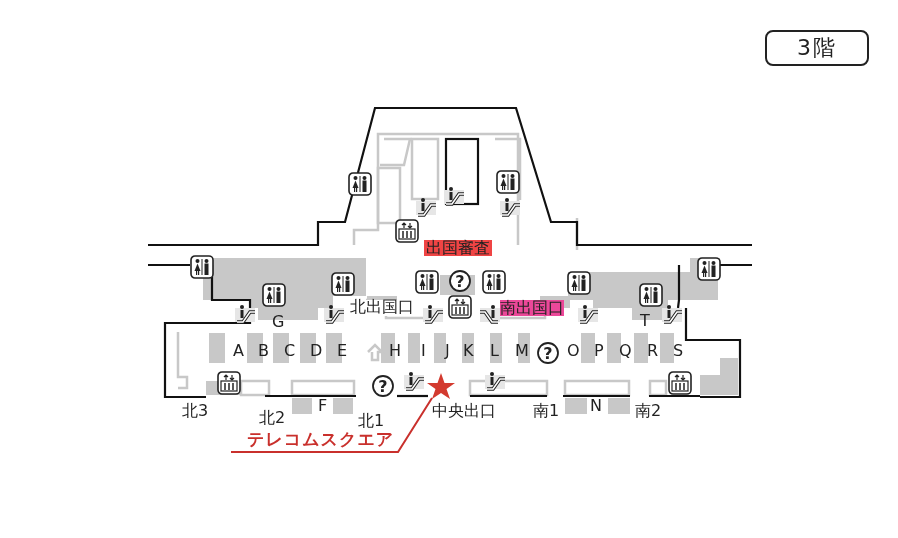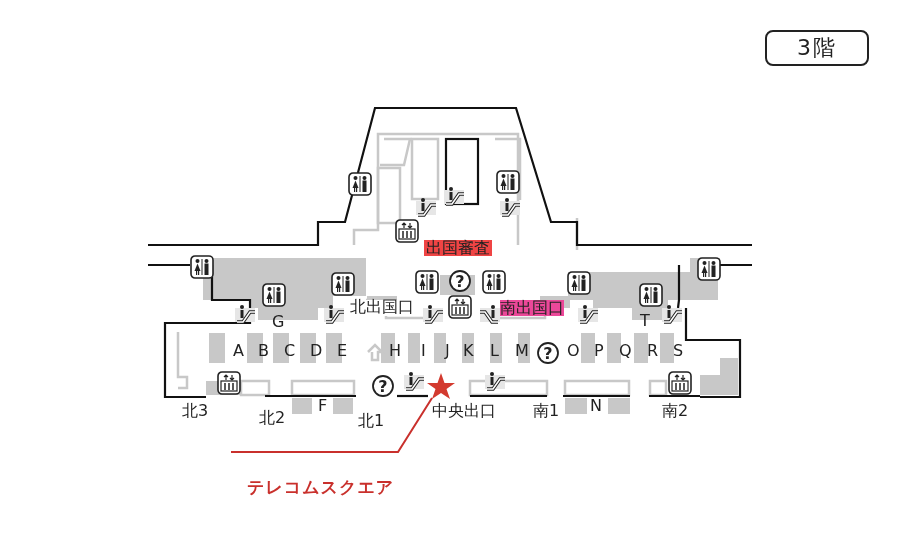--- a/index.html
+++ b/index.html
@@ -6,21 +6,21 @@
   body { width:898px; height:538px; position:relative; overflow:hidden;
          font-family:"DejaVu Sans","Liberation Sans",sans-serif; }
   #map { position:absolute; left:0; top:0; width:898px; height:538px; }
   .floor-badge { position:absolute; left:765px; top:30px; width:104px; height:36px;
          border:2px solid #222; border-radius:8px; box-sizing:border-box;
          display:flex; align-items:center; justify-content:center;
          font-size:22px; color:#222; letter-spacing:2px; }
   .lbl { position:absolute; font-size:16px; color:#222; line-height:1; white-space:nowrap; }
   .gate { position:absolute; font-size:16px; color:#222; line-height:1; }
   .red-lbl { position:absolute; left:247px; top:428px; font-size:17px; font-weight:bold;
-         color:#c9302c; letter-spacing:1px; white-space:nowrap;margin-top:48px; }
+         color:#c9302c; letter-spacing:1px; white-space:nowrap; }
 </style>
 </head>
 <body>
 
 <div id="map">
 <svg width="898" height="538" viewBox="0 0 898 538" xmlns="http://www.w3.org/2000/svg">
   <defs>
     <g id="wc">
       <rect x="0" y="0" width="22" height="22" rx="4" fill="#fff" stroke="#222" stroke-width="1.6"></rect>
       <circle cx="6.5" cy="5" r="2" fill="#222"></circle>
@@ -218,21 +218,21 @@
 
 <div class="lbl" style="left:424px;top:240px;background:#ef4444;padding:0 2px;">出国審査</div>
 <div class="lbl" style="left:350px;top:300px;background:#fff;font-family:Liberation Mono, monospace;">北出国口</div>
 <div class="lbl" style="left:500px;top:300px;background:#ec4899;">南出国口</div>
 <div class="lbl" style="left:432px;top:403px;">中央出口</div>
 
 <div class="lbl" style="left:182px;top:403px;">北3</div>
 <div class="lbl" style="left:259px;top:410px;">北2</div>
 <div class="lbl" style="left:358px;top:403px;margin-top:10px;">北1</div>
 <div class="lbl" style="left:533px;top:403px;text-align:right;">南1</div>
-<div class="lbl" style="left:635px;top:403px;margin-left:27px;">南2</div>
+<div class="lbl" style="left:635px;top:403px;">南2</div>
 
 <div class="gate" style="left:272px;top:314px;">G</div>
 <div class="gate" style="left:640px;top:313px;">T</div>
 
 <div class="gate" style="left:233px;top:343px;">A</div>
 <div class="gate" style="left:258px;top:343px;">B</div>
 <div class="gate" style="left:284px;top:343px;">C</div>
 <div class="gate" style="left:310px;top:343px;">D</div>
 <div class="gate" style="left:337px;top:343px;">E</div>
 <div class="gate" style="left:389px;top:343px;">H</div>

